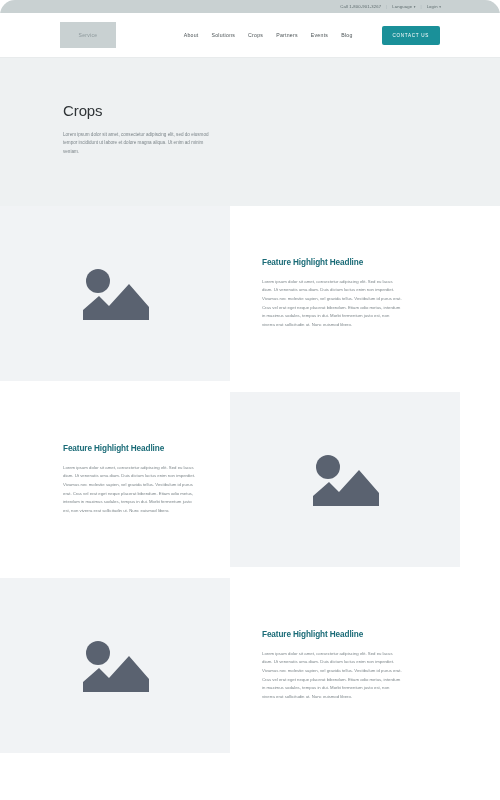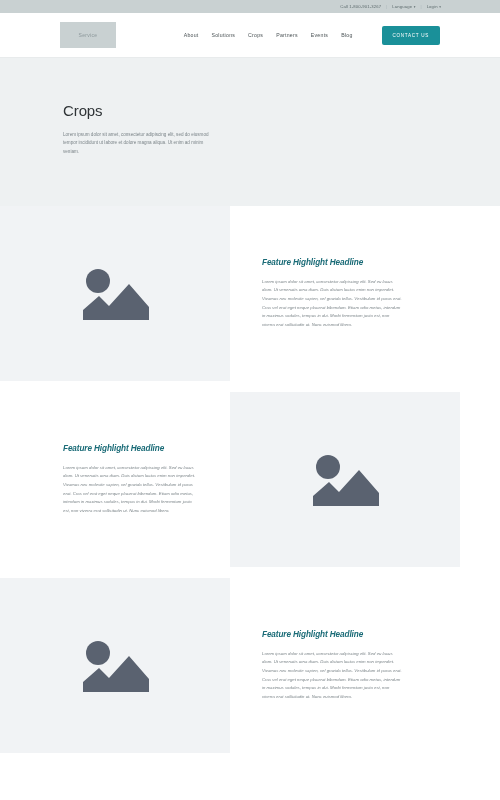--- a/index.html
+++ b/index.html
@@ -2,21 +2,21 @@
 <html><head>
 <meta charset="utf-8">
 <style>
   * { margin:0; padding:0; box-sizing:border-box; }
   html, body {
     width:500px; height:800px;
     background:#ffffff;
     font-family:"Liberation Sans", sans-serif;
     -webkit-font-smoothing:antialiased;
   }
-  .page { width:500px; height:800px; position:relative; background:#ffffff; overflow:hidden; }
+  .page { width:500px; height:800px; position:relative; background:#ffffff; overflow:hidden;border-radius:15px; }
 
   
   .topbar {
     height:13px; background:#c9d1d2;
     display:flex; align-items:center; justify-content:flex-end;
     padding-right:54px; gap:0;
   }
   .topbar-item {
     font-size:4.2px; color:#5c6a6c; letter-spacing:.15px;
     padding:0 5px; white-space:nowrap; line-height:13px;
@@ -58,21 +58,21 @@
     font-size:15px; color:#2f3437; font-weight:400;
     letter-spacing:-.1px; margin-bottom:12px;
   }
   .hero-text {
     font-size:4.6px; color:#7c8589; line-height:1.85;
     max-width:150px;
   }
 
   
   .feature-row { display:flex; width:500px; height:175px; }
-  .col { width:230px; height:175px; position:relative;font-style:italic; }
+  .col { width:230px; height:175px; position:relative; }
   .col-img {
     background:#f1f3f5;
     display:flex; align-items:center; justify-content:center;
   }
   .col-text {
     background:#ffffff;
     display:flex; flex-direction:column; justify-content:center;
     padding:0 28px 0 0;
   }
   .col-text.left-pad  { padding:0 32px 0 63px; }

